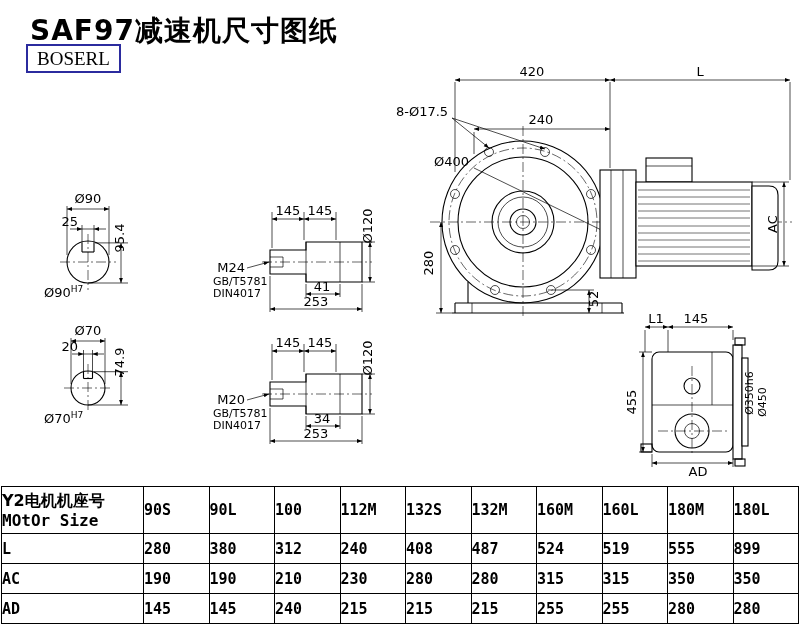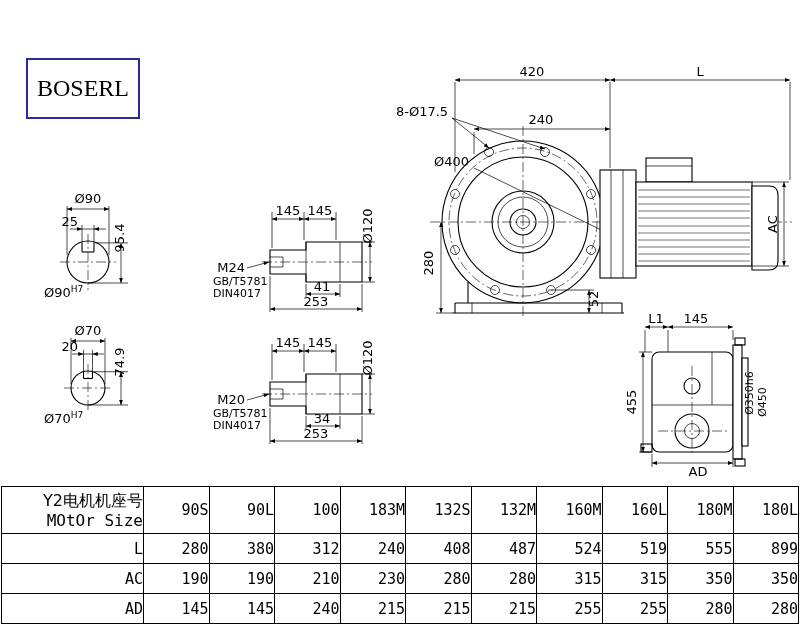--- a/index.html
+++ b/index.html
@@ -2,52 +2,53 @@
 <html><head>
 <meta charset="utf-8">
 <style>
   * { margin:0; padding:0; box-sizing:border-box; }
   html,body { background:#fff; }
   body { width:800px; height:625px; position:relative; overflow:hidden;
          font-family:"DejaVu Sans", sans-serif; color:#000; }
   .sheet { position:absolute; inset:0; background:#fff; }
   .title { position:absolute; left:30px; top:12px; font-size:28px; font-weight:bold;
            letter-spacing:1px; white-space:nowrap; }
-  .brand { position:absolute; left:26px; top:58px; border:2px solid #2b2b9e;
-           padding:16px 9px; font-family:"Liberation Serif", serif; font-size:24px;
+  .brand { position:absolute; left:26px; top:44px; border:2px solid #2b2b9e;
+           padding:0 9px; font-family:"Liberation Serif", serif; font-size:19px;
            line-height:25px; background:#fff; }
   svg.drawing { position:absolute; left:0; top:0; }
 
   
   .ln   { stroke:#000; stroke-width:1.1; fill:none; }
   .lnw  { stroke:#000; stroke-width:1.1; fill:#fff; }
   .thin { stroke:#000; stroke-width:0.7; fill:none; }
   .fin  { stroke:#000; stroke-width:0.55; fill:none; }
   .cl   { stroke:#000; stroke-width:0.6; fill:none; stroke-dasharray:10 3 2 3; }
   text.dim  { font-family:"DejaVu Sans", sans-serif; font-size:13px; fill:#000; }
   text.dims { font-size:11px; }
   .mid { text-anchor:middle; }
   .end { text-anchor:end; }
 
   
   .dim-table { position:absolute; left:1px; top:486px; width:798px; border-collapse:collapse;
                table-layout:fixed; font-family:"DejaVu Sans Mono", monospace; background:#fff; }
-  .dim-table th, .dim-table td { border:1px solid #000; text-align:right; vertical-align:middle;
-               font-weight:normal; font-size:15px; padding:0; }
+  .dim-table th, .dim-table td { border:1px solid #000; text-align:left; vertical-align:middle;
+               font-weight:bold; font-size:15px; padding:0; }
   .dim-table tr { height:30px; }
   .dim-table tr.r-head { height:47px; }
   col.c0 { width:142px; }
   .hl1 { font-size:16px; font-family:"DejaVu Sans", sans-serif; line-height:22px; }
   .hl2 { font-size:16px; line-height:18px; }
 </style>
 </head>
 <body>
 
 <div class="sheet">
 
+  <div class="title">SAF97减速机尺寸图纸</div>
   <div class="brand">BOSERL</div>
 
   <svg class="drawing" width="800" height="487" viewBox="0 0 800 487">
     <defs>
       <marker id="arr" viewBox="0 0 10 10" refX="10" refY="5" markerWidth="7.5" markerHeight="7.5" orient="auto-start-reverse">
         <path d="M0,1.2 L10,5 L0,8.8 z" fill="#000"></path>
       </marker>
     </defs>
 
     <g>
@@ -302,21 +303,21 @@
       </colgroup>
     <tbody>
       <tr class="r-head">
         <th>
           <div class="hl1">Y2电机机座号</div>
           <div class="hl2">MOtOr Size</div>
         </th>
         <th>90S</th>
         <th>90L</th>
         <th>100</th>
-        <th>183M</th>
+        <th>112M</th>
         <th>132S</th>
         <th>132M</th>
         <th>160M</th>
         <th>160L</th>
         <th>180M</th>
         <th>180L</th>
       </tr>
       <tr>
         <th>L</th>
         <td>280</td>

